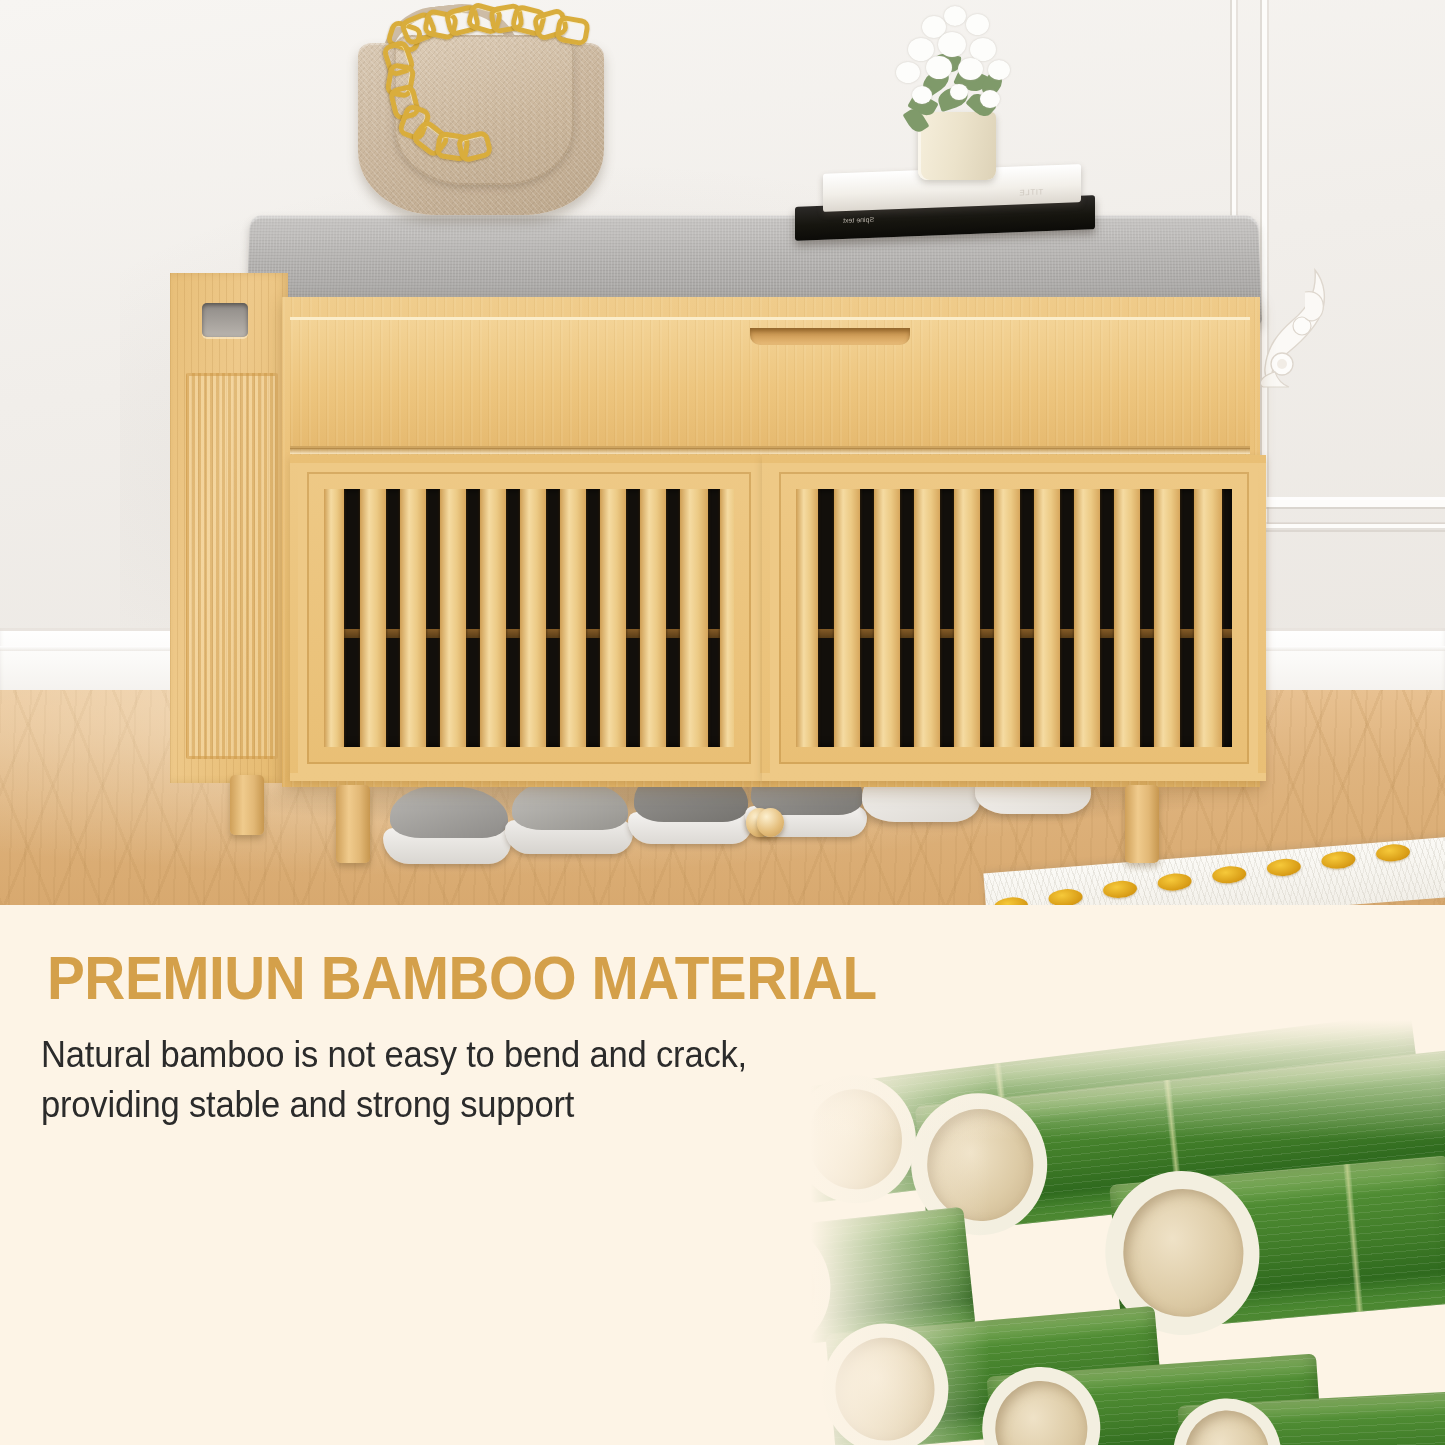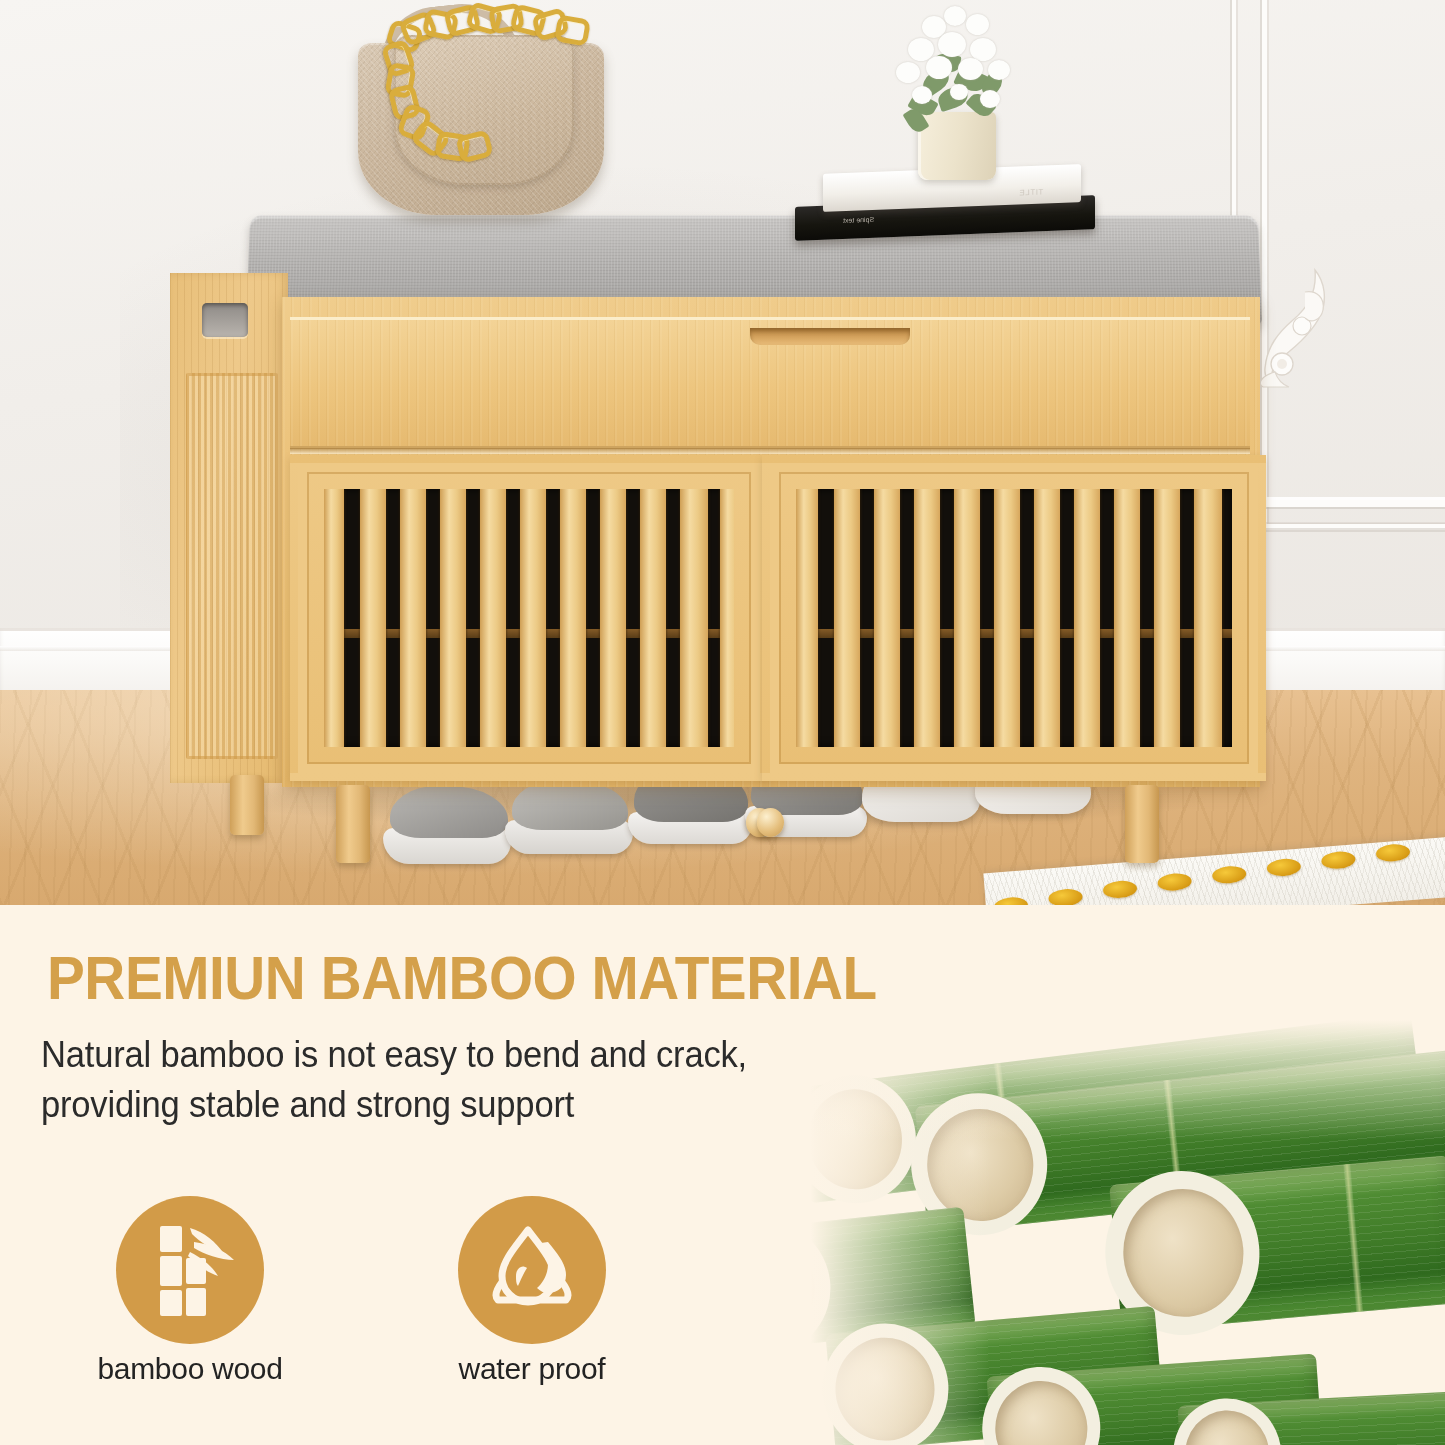--- a/index.html
+++ b/index.html
@@ -441,43 +441,17 @@
     </div>
     <div class="photo-fade"></div>
     <div class="photo-fade-t"></div>
   </div>
 
   <h1 class="headline">PREMIUN BAMBOO MATERIAL</h1>
   <p class="subtext">Natural bamboo is not easy to bend and crack, providing stable and strong support</p>
 
   <div class="badges">
 
-    <div class="badge" style="left:0;">
-      <div class="badge-circle"></div>
-      <svg style="position:absolute;left:30px;top:26px;" width="90" height="96" viewBox="0 0 90 96">
-        <g fill="#fdf4e6">
-          <rect x="14" y="4" width="22" height="26" rx="2"></rect>
-          <rect x="14" y="34" width="22" height="30" rx="2"></rect>
-          <rect x="14" y="68" width="22" height="26" rx="2"></rect>
-          <rect x="40" y="36" width="20" height="26" rx="2"></rect>
-          <rect x="40" y="66" width="20" height="28" rx="2"></rect>
-          <path d="M44 6 C58 10 70 20 78 32 C66 28 54 20 46 12 Z"></path>
-          <path d="M48 20 C64 22 78 28 88 38 C74 38 58 32 48 26 Z"></path>
-          <path d="M44 30 C56 36 66 44 72 54 C60 50 50 42 42 34 Z"></path>
-        </g>
-      </svg>
-      <div class="badge-label">bamboo wood</div>
-    </div>
-
-    <div class="badge" style="left:342px;">
-      <div class="badge-circle"></div>
-      <svg style="position:absolute;left:24px;top:24px;" width="100" height="100" viewBox="0 0 100 100">
-        <path d="M66 22 C76 34 84 44 84 55 C84 66 76 73 66 73 C62 73 58 71 55 68 C62 62 66 53 66 44 C66 36 63 29 59 23 Z" fill="#fdf4e6"></path>
-        <path d="M20 62 C14 70 12 76 16 80 L84 80 C88 76 86 70 80 62" fill="none" stroke="#fdf4e6" stroke-width="7" stroke-linecap="round" stroke-linejoin="round"></path>
-        <path d="M46 10 C60 28 72 42 72 56 C72 71 60 82 46 82 C32 82 20 71 20 56 C20 42 32 28 46 10 Z" fill="none" stroke="#fdf4e6" stroke-width="7" stroke-linejoin="round"></path>
-        <path d="M34 56 C34 48 40 44 45 48 C40 56 38 62 36 66 C34 64 34 60 34 56 Z" fill="#fdf4e6"></path>
-      </svg>
-      <div class="badge-label">water proof</div>
-    </div>
+
 
   </div>
 
 </div>
 
 </body></html>

